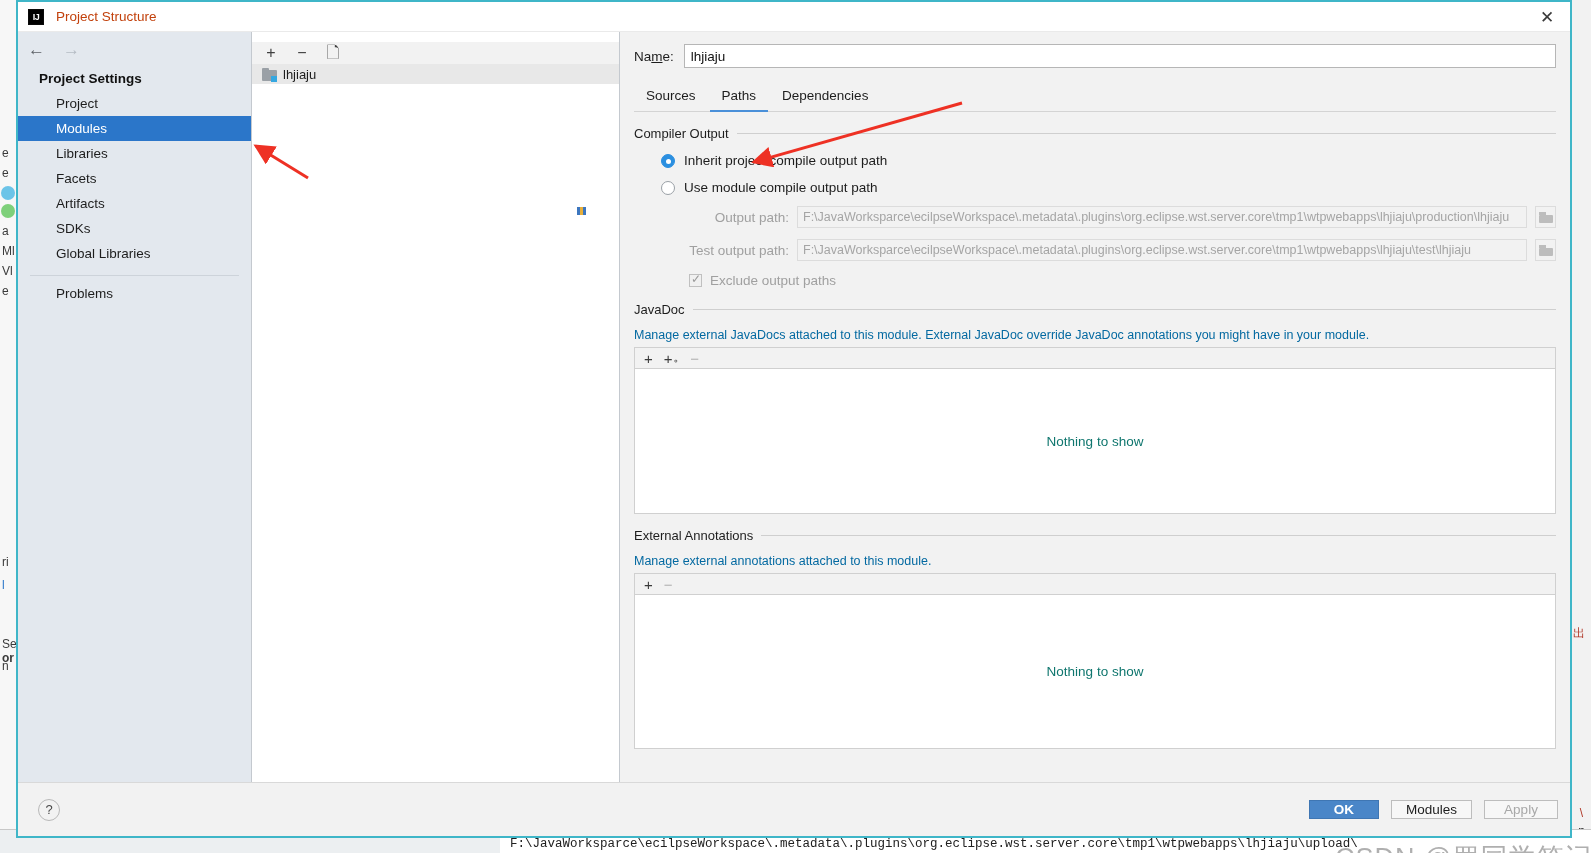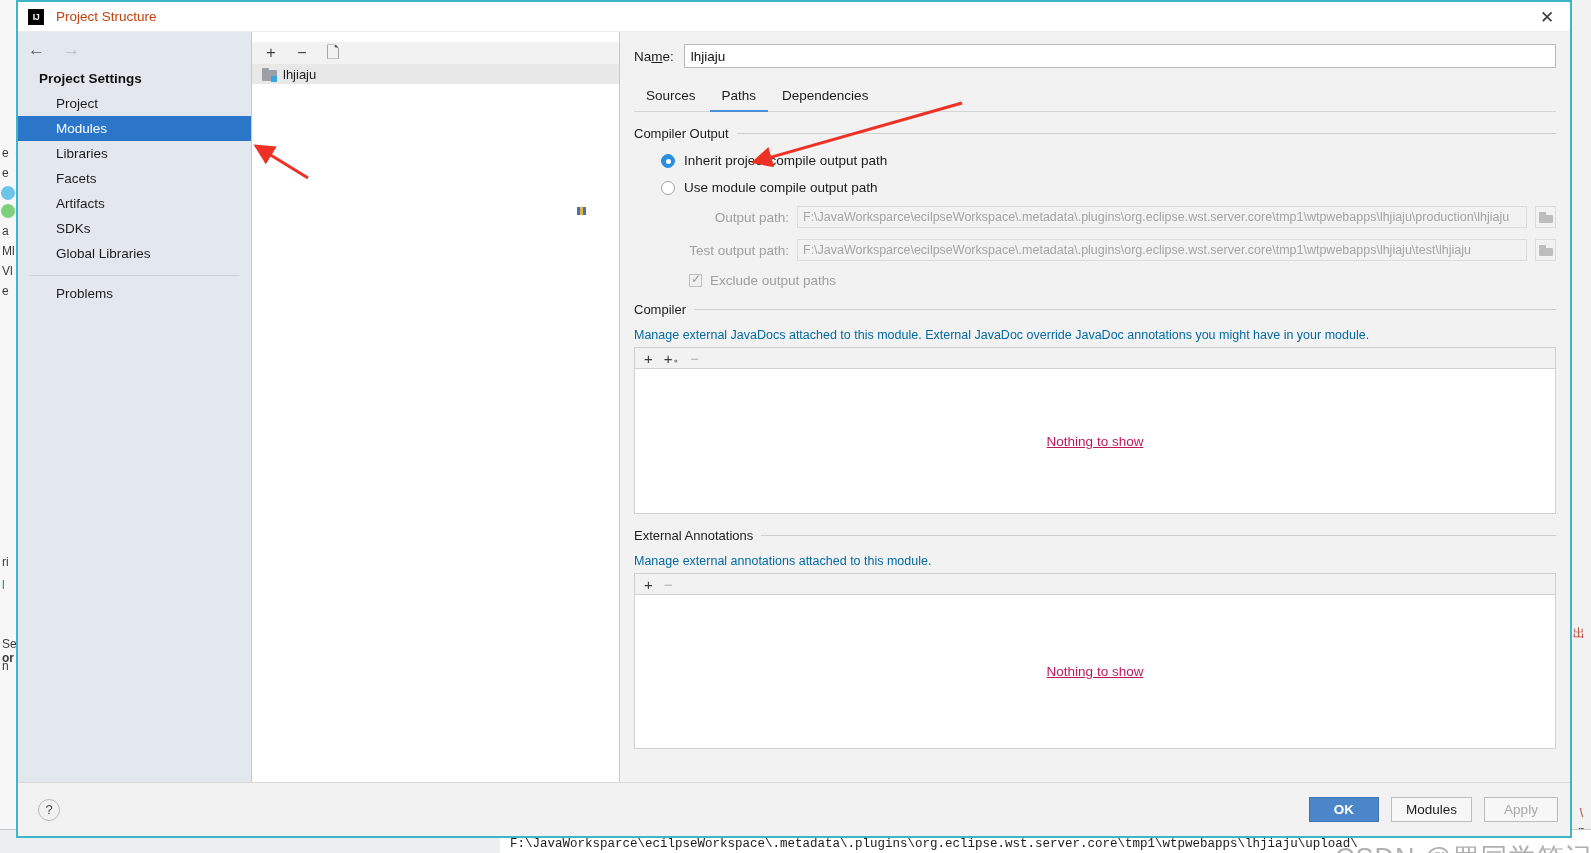--- a/index.html
+++ b/index.html
@@ -289,21 +289,21 @@
   .lt-ico {
     font-size: 15px; line-height: 1; color: #3a3a3a;
     display: flex; align-items: flex-end;
   }
   .lt-ico.dim { color: #b2b2b2; }
   .lt-ico sub { font-size: 8px; }
   .empty-list {
     background: #ffffff;
     border: 1px solid #d0d0d0;
     display: flex; align-items: center; justify-content: center;
-    color: #be185d; font-size: 13.5px; text-decoration: underline;
+    color: #0f766e; font-size: 13.5px;
   }
   #javadoc-empty { height: 146px; }
   #annotations-empty { height: 155px; }
 
   
   .footer {
     height: 54px; flex: 0 0 54px;
     background: #f2f2f2;
     border-top: 1px solid #d9d9d9;
     display: flex; align-items: center;
@@ -314,21 +314,21 @@
     width: 22px; height: 22px; border-radius: 50%;
     border: 1px solid #b9b9b9; background: #f2f2f2;
     display: flex; align-items: center; justify-content: center;
     font-size: 13px; color: #4a4a4a;
     margin-left: 8px;
   }
   .footer-actions {
     margin-left: auto; display: flex; align-items: center; gap: 12px;
   }
   .btn {
-    height: 25px; min-width: 74px;
+    height: 19px; min-width: 74px;
     border: 1px solid #bdbdbd; background: #f7f7f7;
     font-size: 13.5px; color: #1d1d1d;
     display: flex; align-items: center; justify-content: center;
     padding: 0 14px;
   }
   .btn.primary {
     background: #4a86c8; border-color: #3f76b3; color: #fff;
     font-weight: bold; min-width: 70px;
   }
   .btn.disabled { color: #a8a8a8; }
@@ -474,21 +474,21 @@
         </div>
 
         <div class="check-row">
           <span class="checkbox on"></span>
           <span class="check-label">Exclude output paths</span>
         </div>
       </div>
 
       <div class="section">
         <div class="section-legend">
-          <span>Compiler</span>
+          <span>JavaDoc</span>
           <span class="rule"></span>
         </div>
         <div class="desc">Manage external JavaDocs attached to this module. External JavaDoc override JavaDoc annotations you might have in your module.</div>
         <div class="list-toolbar">
           <span class="lt-ico">+</span>
           <span class="lt-ico">+<sub>⚬</sub></span>
           <span class="lt-ico dim">−</span>
         </div>
         <div class="empty-list" id="javadoc-empty">
           <span>Nothing to show</span>

